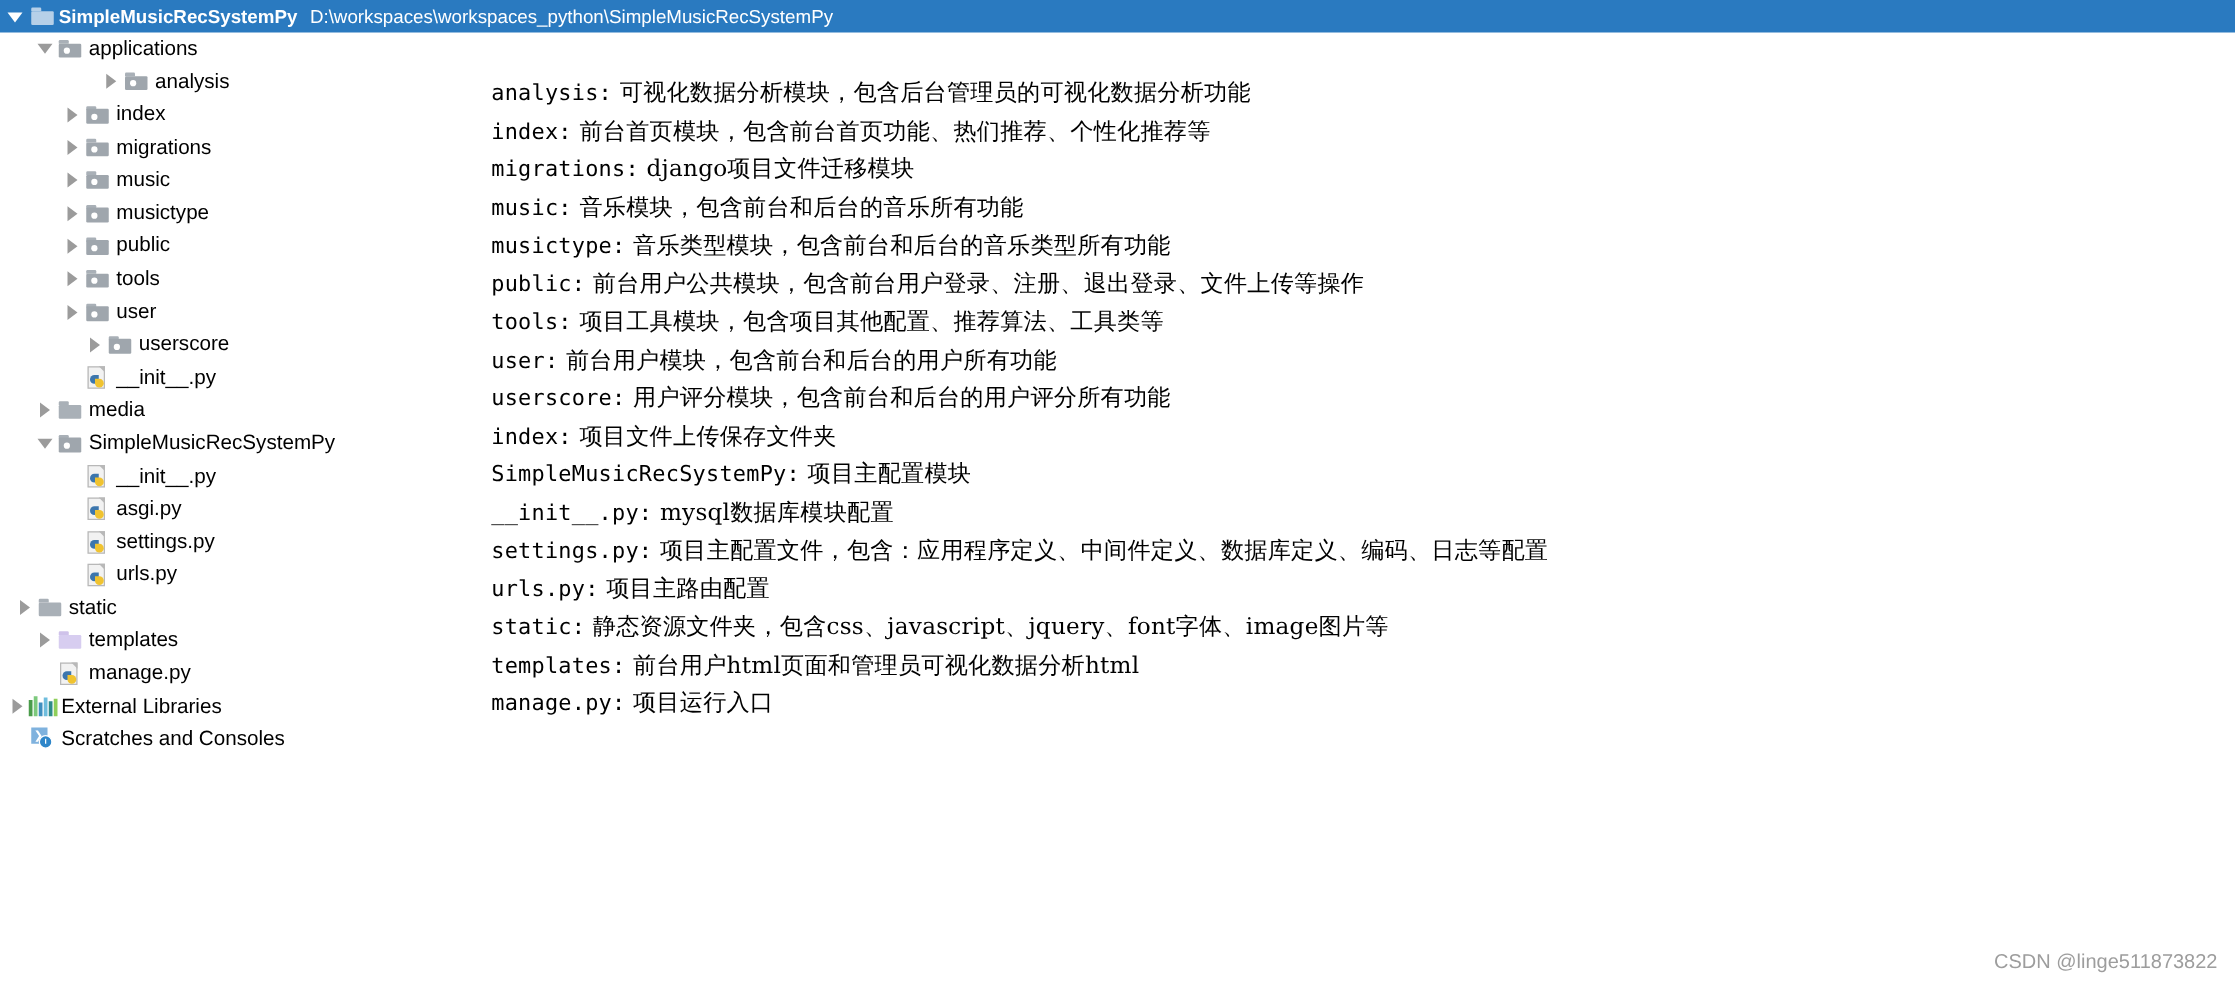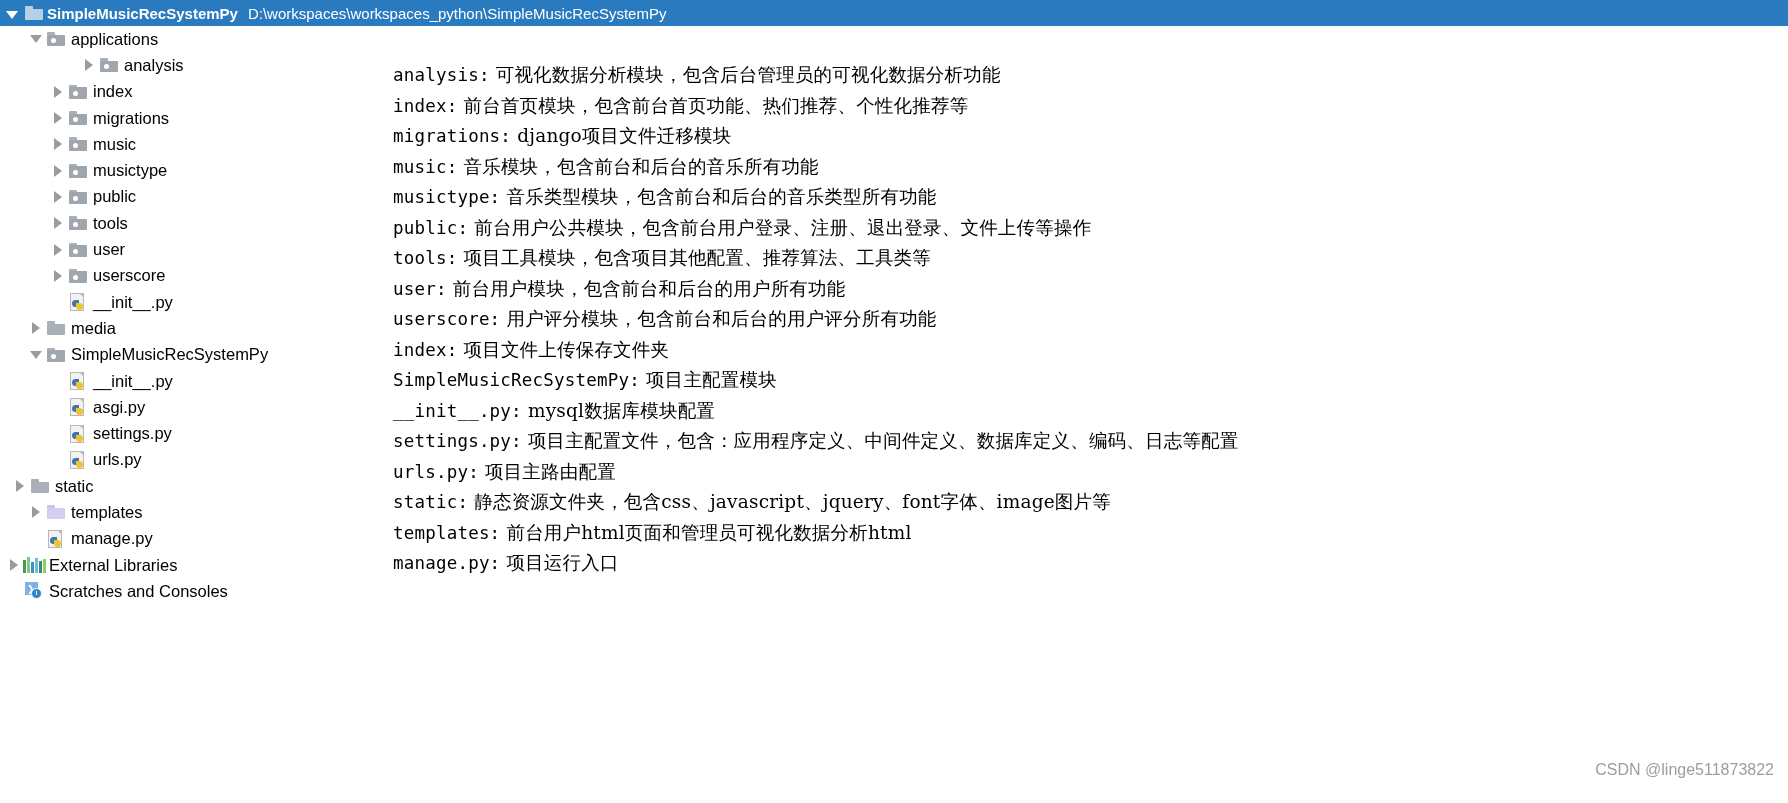--- a/index.html
+++ b/index.html
@@ -364,21 +364,21 @@
       </span>
       <span class="icon-slot">
         <span class="folder src">
           <span class="tab"></span>
           <span class="body"></span>
           <span class="dot"></span>
         </span>
       </span>
       <span class="label">user</span>
     </div>
-    <div class="row" style="padding-left: 50px;">
+    <div class="row" style="padding-left: 68px;">
       <span class="arrow-slot">
         <span class="tri-right"></span>
       </span>
       <span class="icon-slot">
         <span class="folder src">
           <span class="tab"></span>
           <span class="body"></span>
           <span class="dot"></span>
         </span>
       </span>

